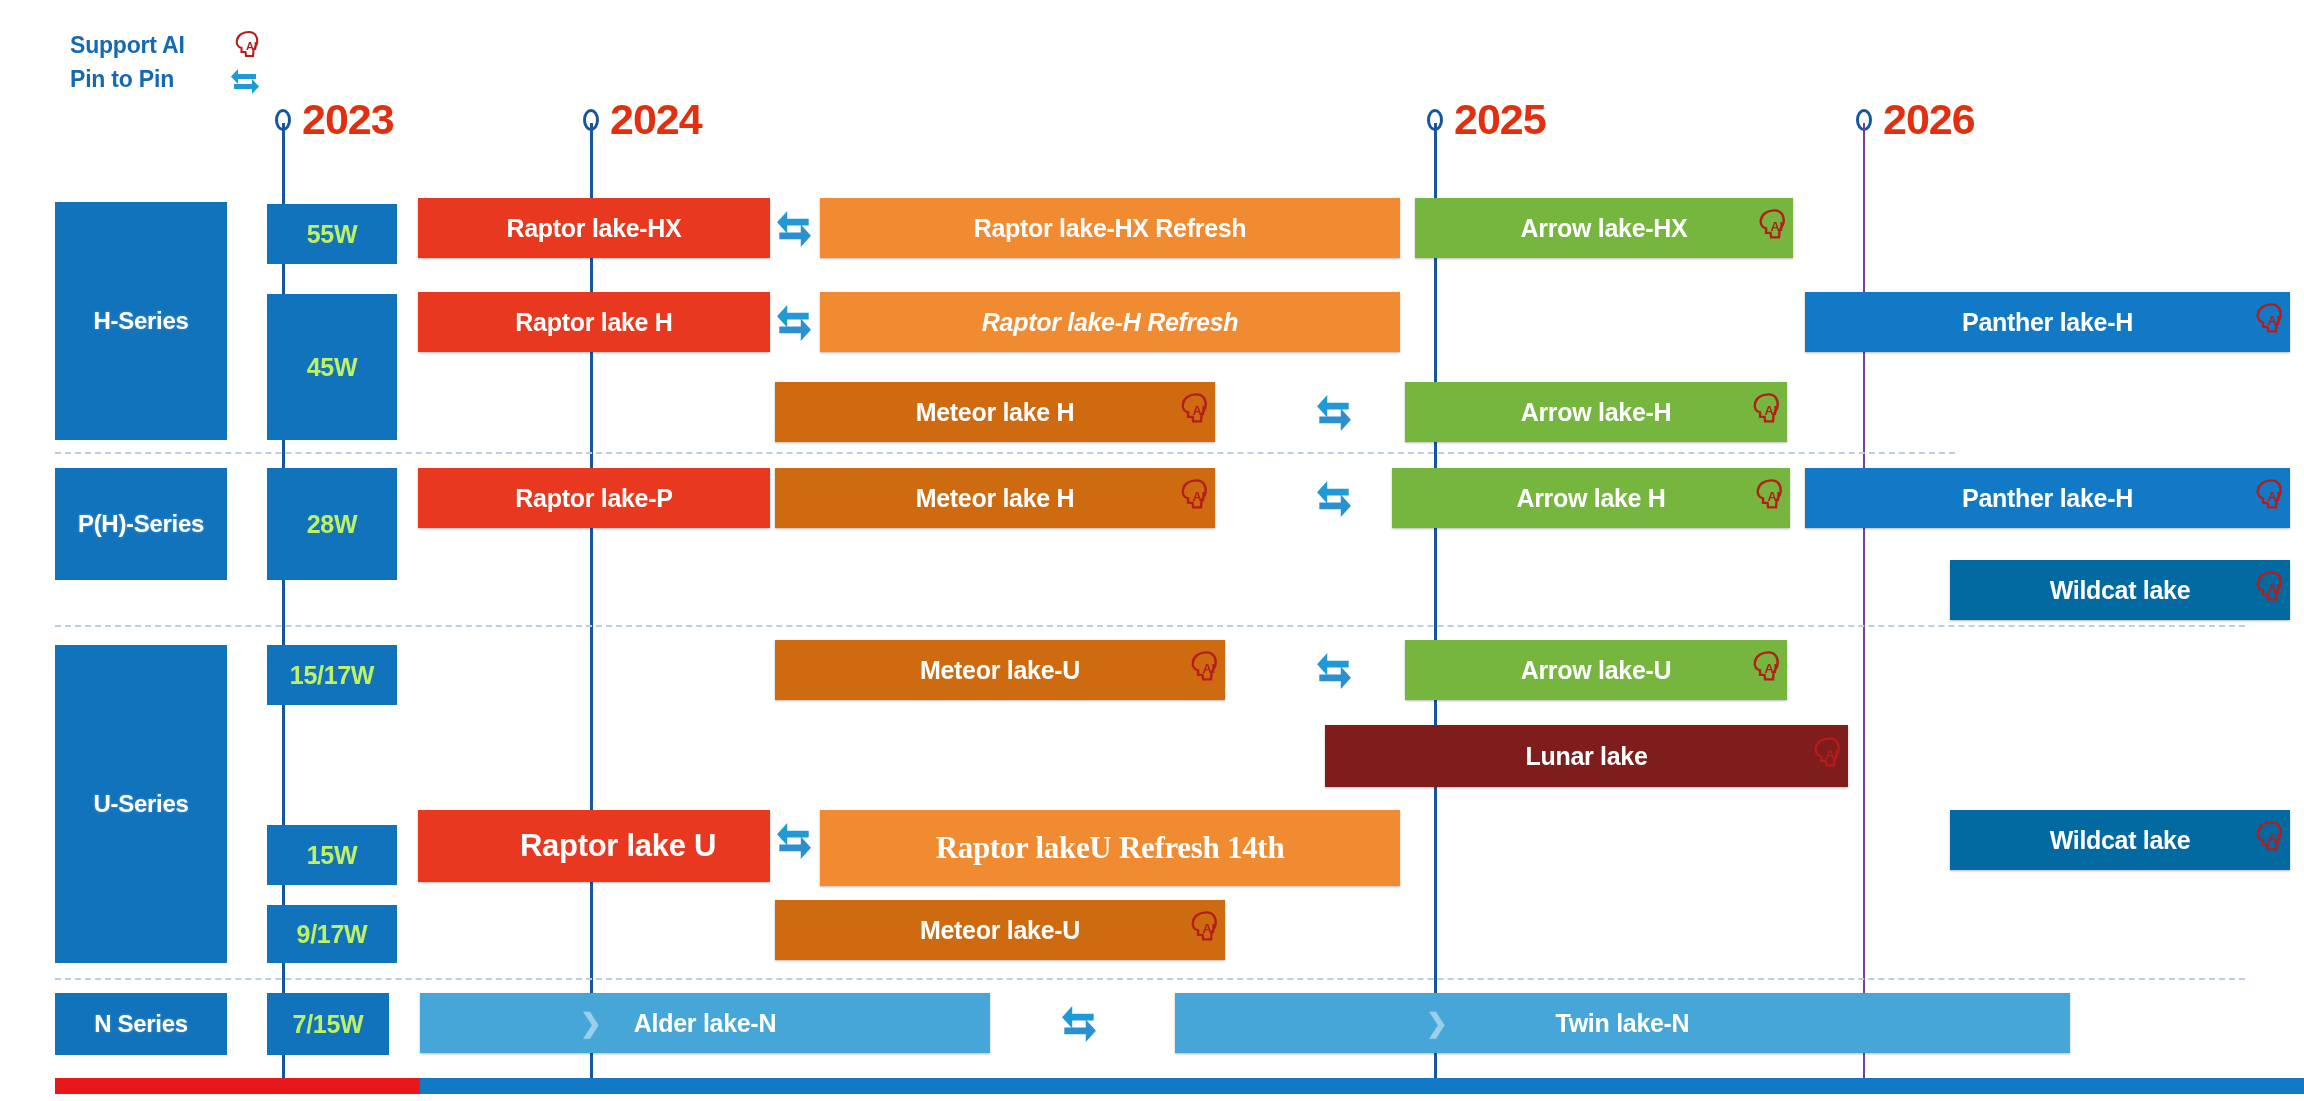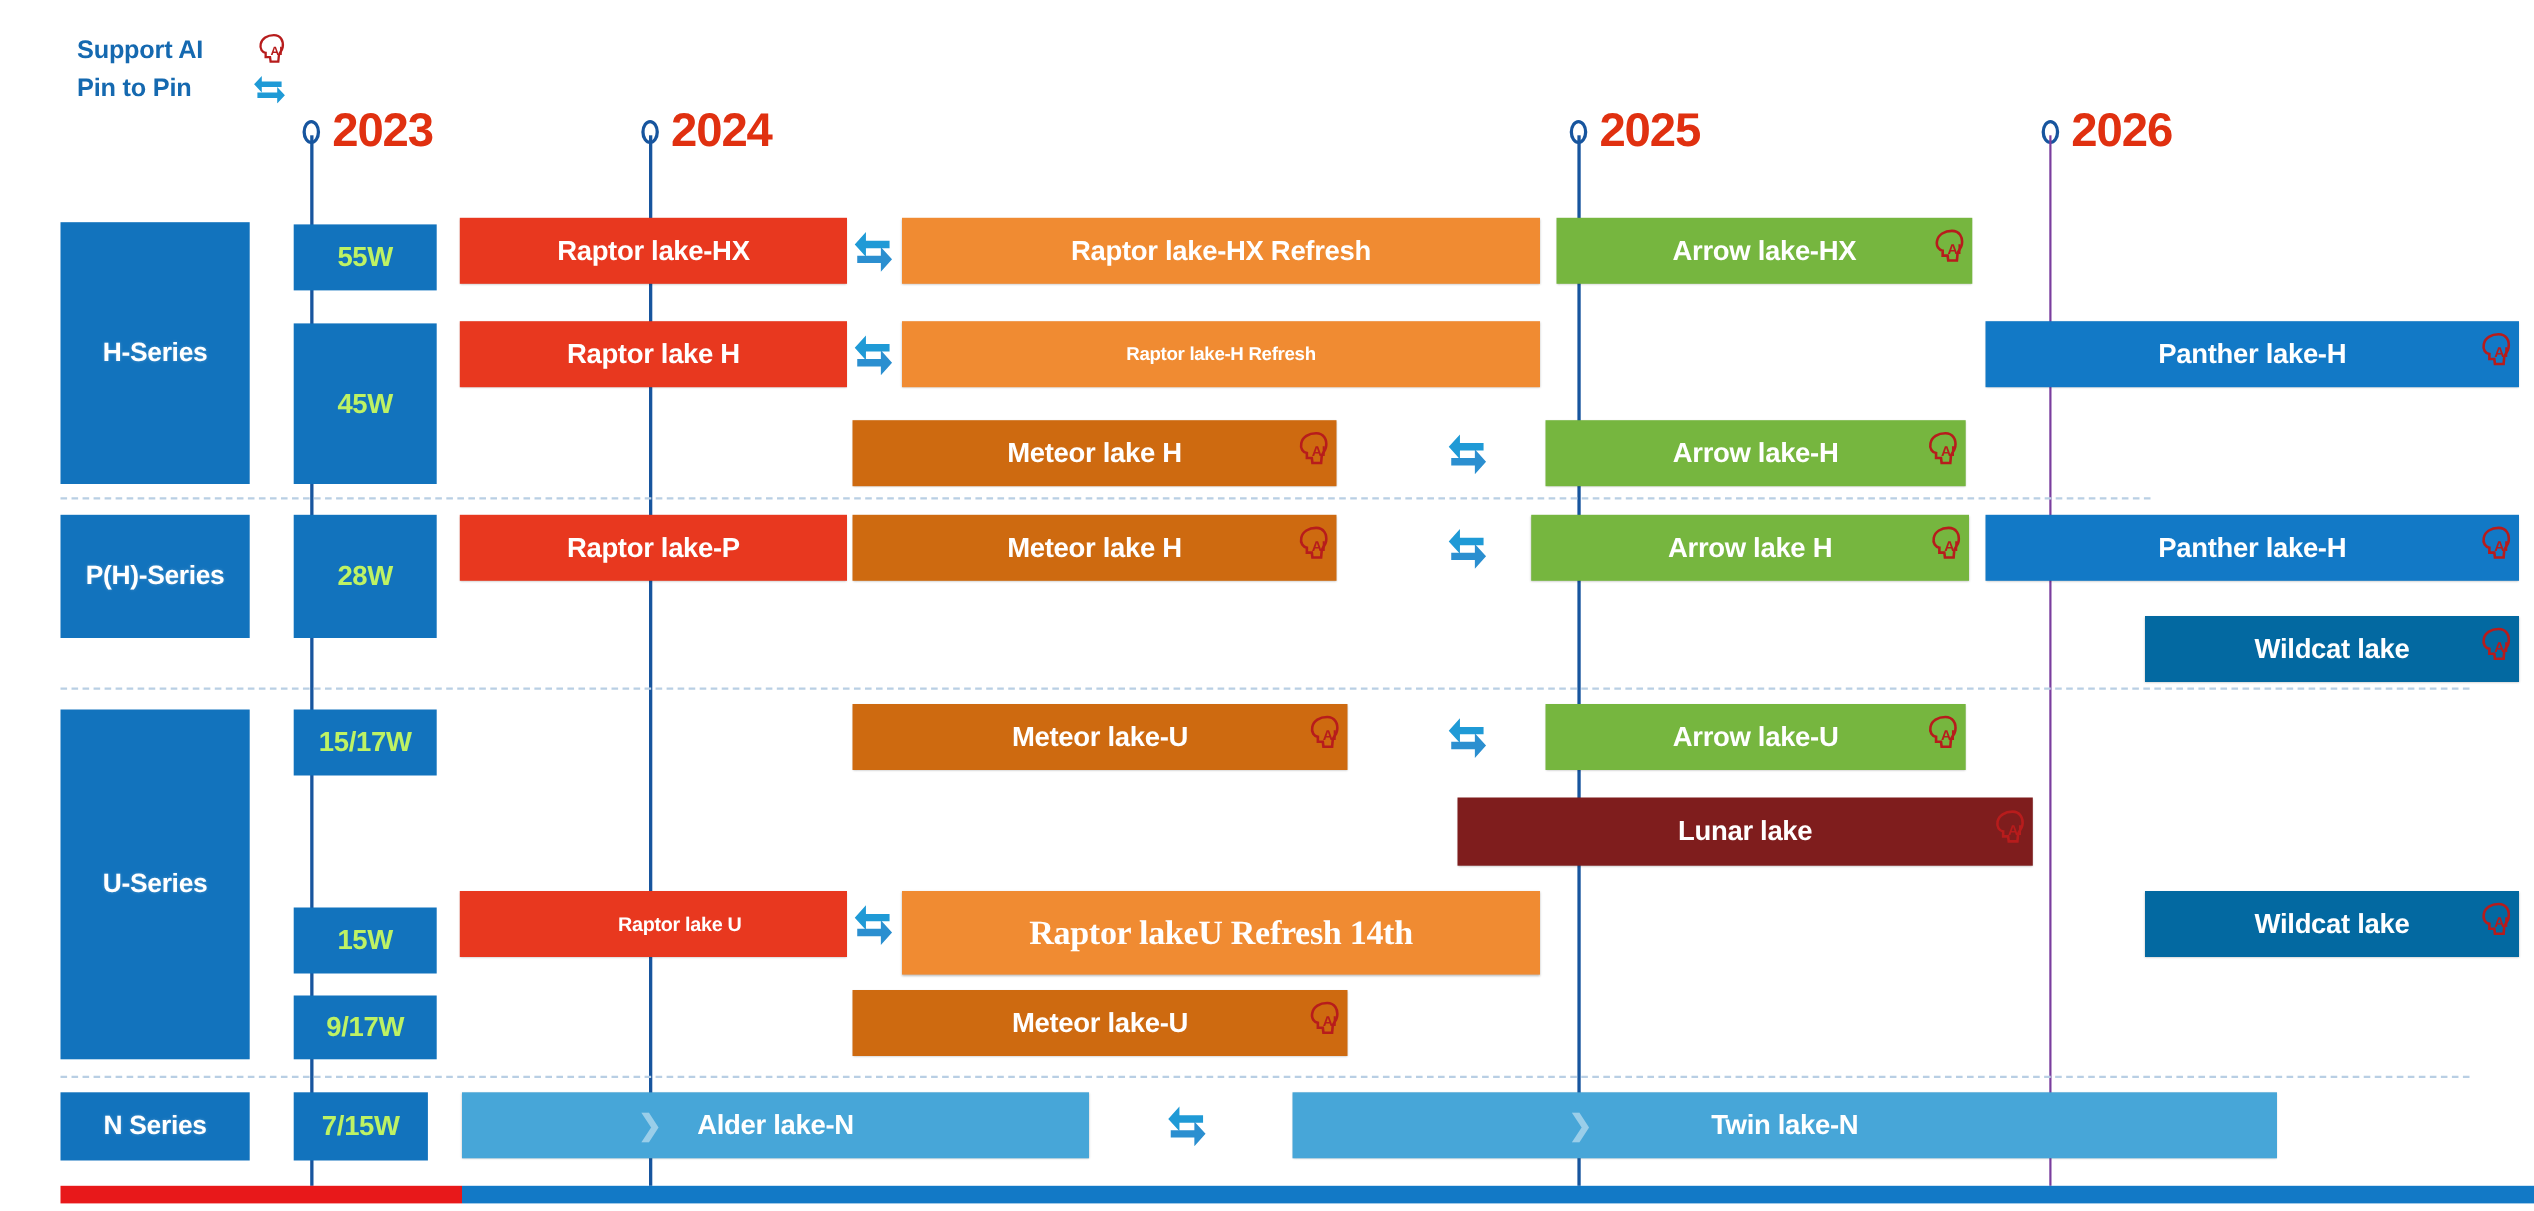--- a/index.html
+++ b/index.html
@@ -156,21 +156,21 @@
         <span>Arrow lake-HX</span>
         <span class="bar-ai"><svg width="34" height="36" viewBox="0 0 30 32">
     <path d="M19 3 C25 3 28 8 27 14 C26.4 17.5 24 18.5 23.5 21.5 L23 27 L16 27
              L15.5 23 L11.5 23 L11.5 19 C8.5 18.5 6 15.5 7 11 C8 6 13 3 19 3 Z" fill="none" stroke="#b71c1c" stroke-width="2.1"></path>
     <text x="15.5" y="21.5" font-family="'Liberation Sans',sans-serif" font-size="11.5" font-weight="bold" fill="#b71c1c">AI</text>
           </svg></span>
       </div>
       <div class="bar c-red" style="left: 418px; top: 292px; width: 352px; height: 60px; font-size: 25px;">
         <span>Raptor lake H</span>
       </div>
-      <div class="bar c-orange" style="left: 820px; top: 292px; width: 580px; height: 60px; font-size: 17px;">
+      <div class="bar c-orange" style="left: 820px; top: 292px; width: 580px; height: 60px; font-size: 25px; font-style: italic;">
         <span>Raptor lake-H Refresh</span>
       </div>
       <div class="bar c-blue" style="left: 1805px; top: 292px; width: 485px; height: 60px; font-size: 25px;">
         <span>Panther lake-H</span>
         <span class="bar-ai"><svg width="34" height="36" viewBox="0 0 30 32">
     <path d="M19 3 C25 3 28 8 27 14 C26.4 17.5 24 18.5 23.5 21.5 L23 27 L16 27
              L15.5 23 L11.5 23 L11.5 19 C8.5 18.5 6 15.5 7 11 C8 6 13 3 19 3 Z" fill="none" stroke="#b71c1c" stroke-width="2.1"></path>
     <text x="15.5" y="21.5" font-family="'Liberation Sans',sans-serif" font-size="11.5" font-weight="bold" fill="#b71c1c">AI</text>
           </svg></span>
       </div>
@@ -242,21 +242,21 @@
           </svg></span>
       </div>
       <div class="bar c-dkgreen" style="left: 1325px; top: 725px; width: 523px; height: 62px; font-size: 25px;">
         <span>Lunar lake</span>
         <span class="bar-ai"><svg width="34" height="36" viewBox="0 0 30 32">
     <path d="M19 3 C25 3 28 8 27 14 C26.4 17.5 24 18.5 23.5 21.5 L23 27 L16 27
              L15.5 23 L11.5 23 L11.5 19 C8.5 18.5 6 15.5 7 11 C8 6 13 3 19 3 Z" fill="none" stroke="#b71c1c" stroke-width="2.1"></path>
     <text x="15.5" y="21.5" font-family="'Liberation Sans',sans-serif" font-size="11.5" font-weight="bold" fill="#b71c1c">AI</text>
           </svg></span>
       </div>
-      <div class="bar c-red" style="left: 418px; top: 810px; width: 352px; height: 60px; font-size: 18px; padding-left: 48px;">
+      <div class="bar c-red" style="left: 418px; top: 810px; width: 352px; height: 72px; font-size: 31px; padding-left: 48px;">
         <span>Raptor lake U</span>
       </div>
       <div class="bar c-orange" style="left: 820px; top: 810px; width: 580px; height: 76px; font-size: 31px; font-family: Liberation Serif, serif;">
         <span>Raptor lakeU Refresh 14th</span>
       </div>
       <div class="bar c-purple" style="left: 1950px; top: 810px; width: 340px; height: 60px; font-size: 25px;">
         <span>Wildcat lake</span>
         <span class="bar-ai"><svg width="34" height="36" viewBox="0 0 30 32">
     <path d="M19 3 C25 3 28 8 27 14 C26.4 17.5 24 18.5 23.5 21.5 L23 27 L16 27
              L15.5 23 L11.5 23 L11.5 19 C8.5 18.5 6 15.5 7 11 C8 6 13 3 19 3 Z" fill="none" stroke="#b71c1c" stroke-width="2.1"></path>

